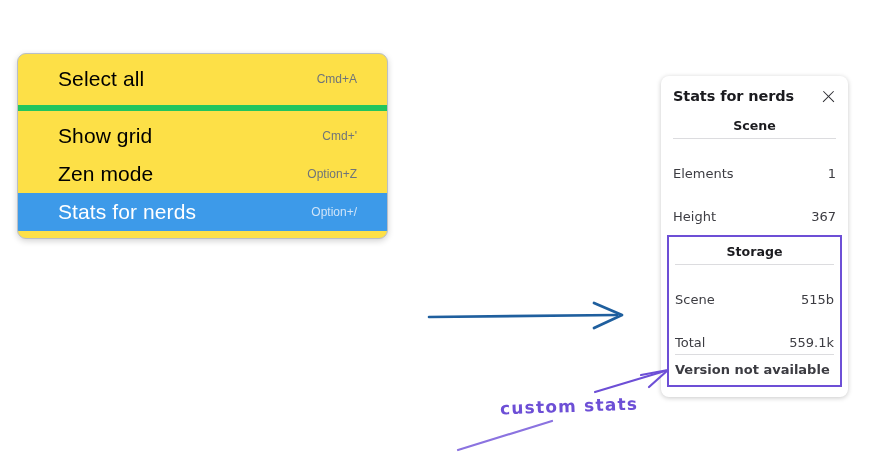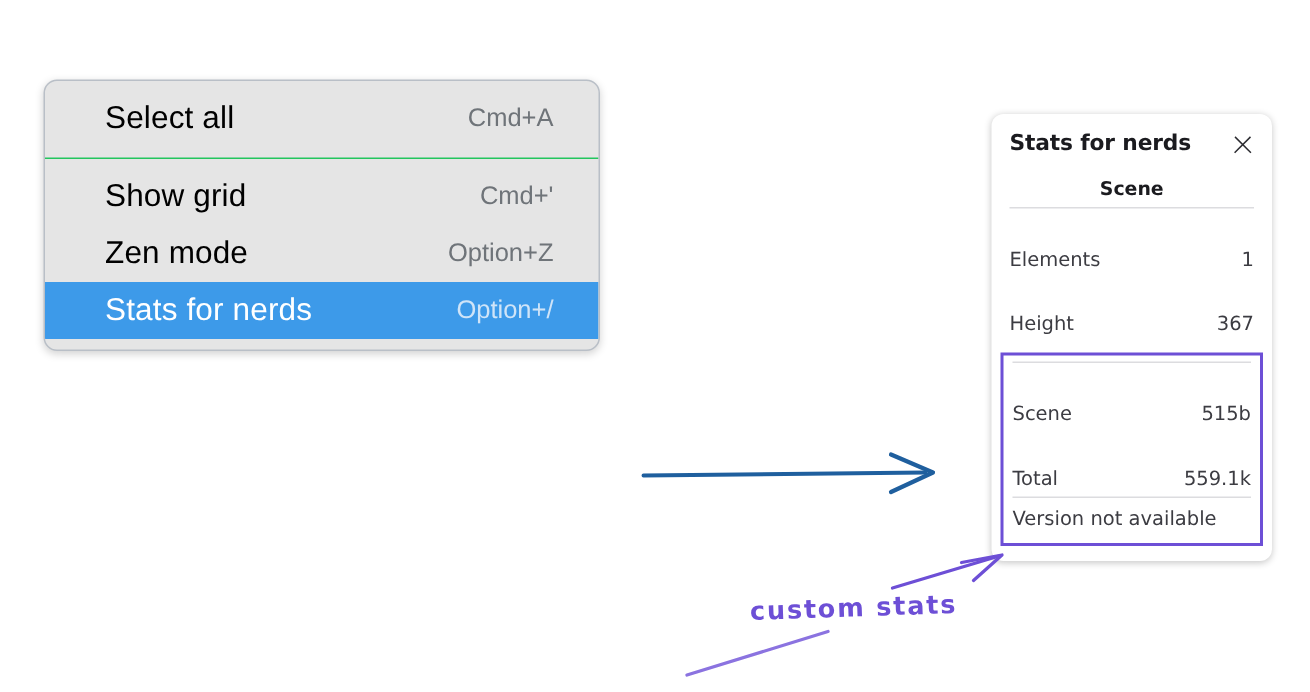--- a/index.html
+++ b/index.html
@@ -12,53 +12,53 @@
     height: 461px;
     position: relative;
     overflow: hidden;
     font-family: "Liberation Sans", sans-serif;
     -webkit-font-smoothing: antialiased;
   }
 
   
   .context-menu {
     position: absolute;
-    left: 29px;
+    left: 17px;
     top: 53px;
     width: 371px;
-    background: #e5e5e5;
+    background: #fde047;
     border: 1px solid #b9bfc7;
     border-radius: 9px;
     box-shadow: 0 2px 6px rgba(0,0,0,0.18);
     overflow: hidden;
     box-sizing: border-box;
   }
   .menu-group {
     padding: 6px 0 7px 0;
   }
   .menu-group + .menu-group {
-    border-top: 1px solid #22c55e;
+    border-top: 6px solid #22c55e;
   }
   .menu-item {
     display: flex;
     align-items: center;
     justify-content: space-between;
     height: 38px;
     padding: 0 30px 0 40px;
     box-sizing: border-box;
     color: #000000;
     cursor: default;
   }
   .menu-item .label {
     font-size: 21px;
     letter-spacing: 0.1px;
     white-space: nowrap;
   }
   .menu-item .shortcut {
-    font-size: 17px;
+    font-size: 12px;
     color: #6f7479;
     white-space: nowrap;
   }
   .menu-item.selected {
     background: #3d9ae9;
   }
   .menu-item.selected .label { color: #ffffff; }
   .menu-item.selected .shortcut { color: #cfe4f8; margin-left: 41px; }
 
   
@@ -133,20 +133,21 @@
     margin: 6px -6px 0 -6px;
     padding: 4px 6px 6px 6px;
     box-sizing: border-box;
   }
   .custom-block .section-title { padding-top: 3px; }
   .version-text {
     font-size: 13px;
     color: #3c3c42;
     padding: 4px 0 2px 0;
     white-space: nowrap;
+    font-weight: bold;
   }
 
   
   .annot-svg {
     position: absolute;
     left: 0; top: 0;
     width: 873px;
     height: 461px;
     pointer-events: none;
   }
@@ -206,20 +207,21 @@
       <span class="k">Elements</span>
       <span class="v">1</span>
     </div>
     <div class="stat-row">
       <span class="k">Height</span>
       <span class="v">367</span>
     </div>
   </div>
 
   <div class="custom-block">
+    <div class="section-title">Storage</div>
     <div class="hr"></div>
     <div class="stat-row">
       <span class="k">Scene</span>
       <span class="v">515b</span>
     </div>
     <div class="stat-row">
       <span class="k">Total</span>
       <span class="v">559.1k</span>
     </div>
     <div class="hr"></div>

